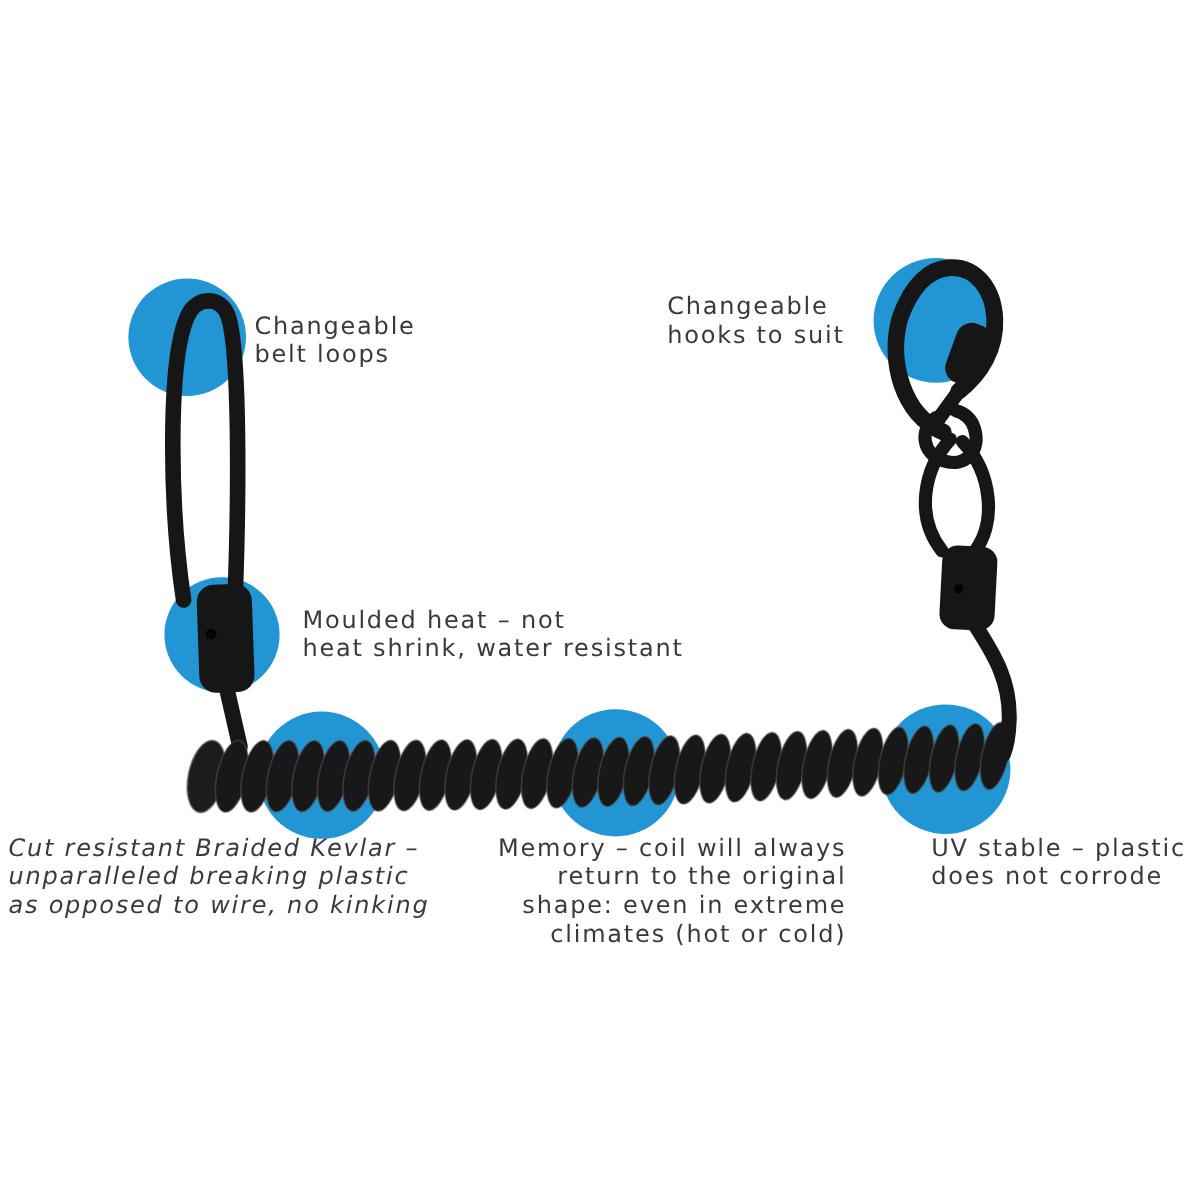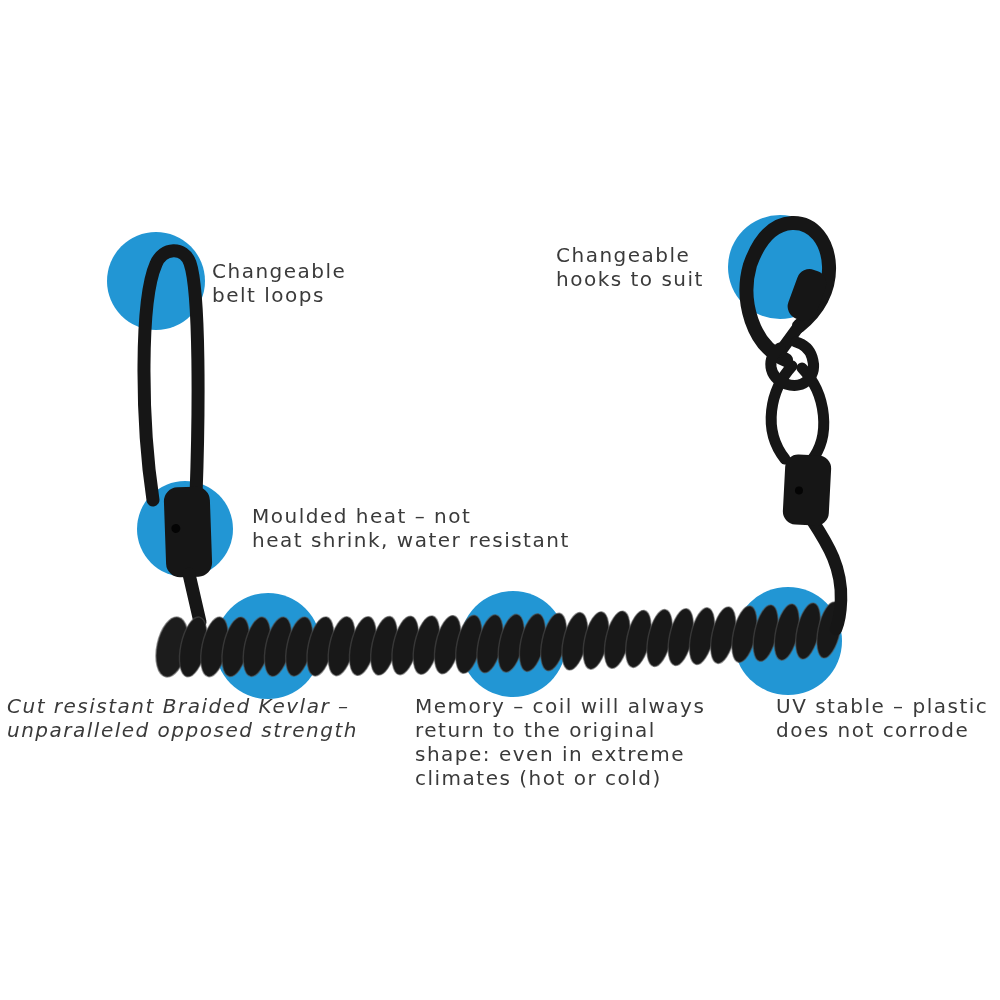--- a/index.html
+++ b/index.html
@@ -133,24 +133,25 @@
     <span>hooks to suit</span>
   </div>
 
   <div class="callout" style="left:252px; top:504px;">
     <span>Moulded heat – not</span>
     <span>heat shrink, water resistant</span>
   </div>
 
   <div class="callout" style="left:7px; top:694px;font-style:italic;">
     <span>Cut resistant Braided Kevlar –</span>
-    <span>unparalleled opposed strength</span>
+    <span>unparalleled breaking plastic</span>
+    <span>as opposed to wire, no kinking</span>
   </div>
 
-  <div class="callout" style="left:415px; top:694px;">
+  <div class="callout" style="left:415px; top:694px;text-align:right;">
     <span>Memory – coil will always</span>
     <span>return to the original</span>
     <span>shape: even in extreme</span>
     <span>climates (hot or cold)</span>
   </div>
 
   <div class="callout" style="left:776px; top:694px;">
     <span>UV stable – plastic</span>
     <span>does not corrode</span>
   </div>

